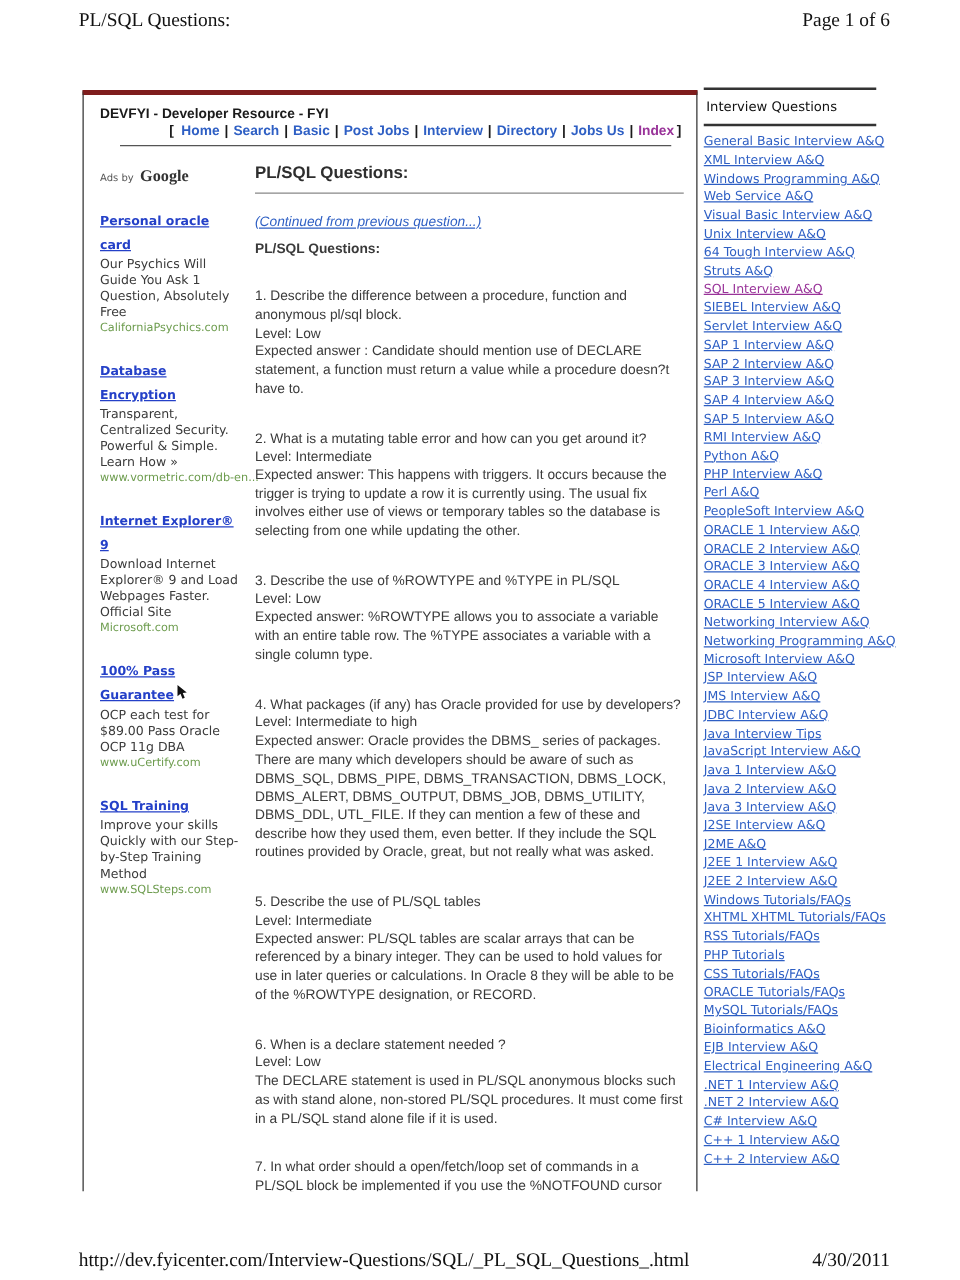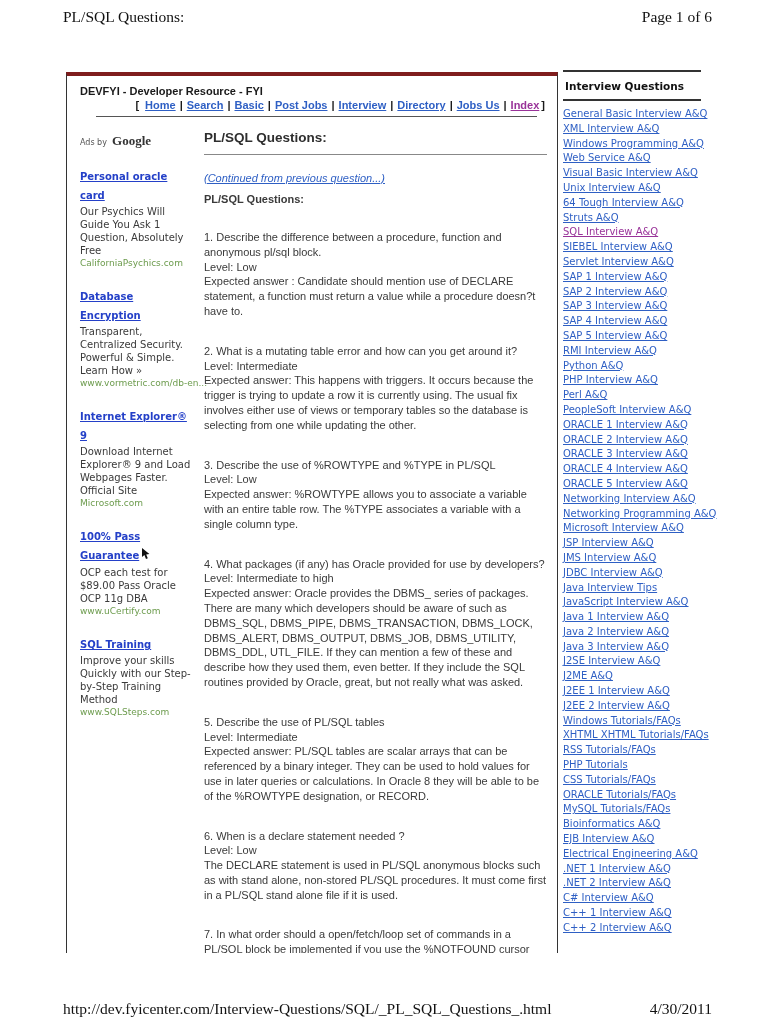--- a/index.html
+++ b/index.html
@@ -16,21 +16,21 @@
 
   
   .content-box { position:absolute; left:66px; top:72px; width:492px; height:881px;
                  border:1px solid #333; border-top:4px solid #7f1d1d; border-bottom:none;
                  background:#fff; overflow:hidden; }
 
   .site-header { padding:9px 10px 0 13px; }
   .brand { font-size:11px; font-weight:bold; color:#1a1a1a; }
   .nav { text-align:right; font-size:11px; font-weight:bold; color:#1a1a1a;
          margin-top:2px; padding-right:2px; }
-  .nav a { text-decoration:underline; cursor:pointer; margin:3px 2px; }
+  .nav a { cursor:pointer; margin:3px 2px; }
   .nav .sep { color:#1a1a1a; margin:0 2px; }
   .nav-rule { border:none; border-top:1px solid #555; margin:5px 10px 0 16px; }
 
   a { color:#2e5fc4; }
   a.visited, .visited { color:#993399 !important; }
 
   .columns { display:flex; padding:13px 6px 0 13px; }
 
   
   .ads-col { width:112px; flex:none; font-family:"DejaVu Sans", sans-serif; }
@@ -52,21 +52,21 @@
   .main-rule { border:none; border-top:1px solid #888; margin-bottom:13px; }
   .continued { font-size:11px; font-style:italic; text-decoration:underline;
                display:inline-block; margin-bottom:9px; cursor:pointer; }
   .sec-head { font-size:11px; font-weight:bold; margin-bottom:8px; }
   .qa { font-size:11px; line-height:14.8px; margin-bottom:15px;margin-top:25px; }
 
   
   .sidebar { position:absolute; left:563px; top:70px; width:205px;
              font-family:"DejaVu Sans", sans-serif; }
   .side-rule { border:none; border-top:2px solid #333; width:138px; }
-  .side-title { font-size:10.5px; font-weight:bold; color:#111; padding:8px 16px 7px 2px; }
+  .side-title { font-size:10.5px; font-weight:normal; color:#111; padding:8px 16px 7px 2px; }
   .side-links { margin-top:8px; }
   .side-links a { display:block; font-size:10px; line-height:10px;
                   text-decoration:underline; margin-bottom:4.8px; cursor:pointer;
                   white-space:nowrap; }
 </style>
 </head>
 <body>
 
 <div class="print-bar top">
   <span>PL/SQL Questions:</span>

